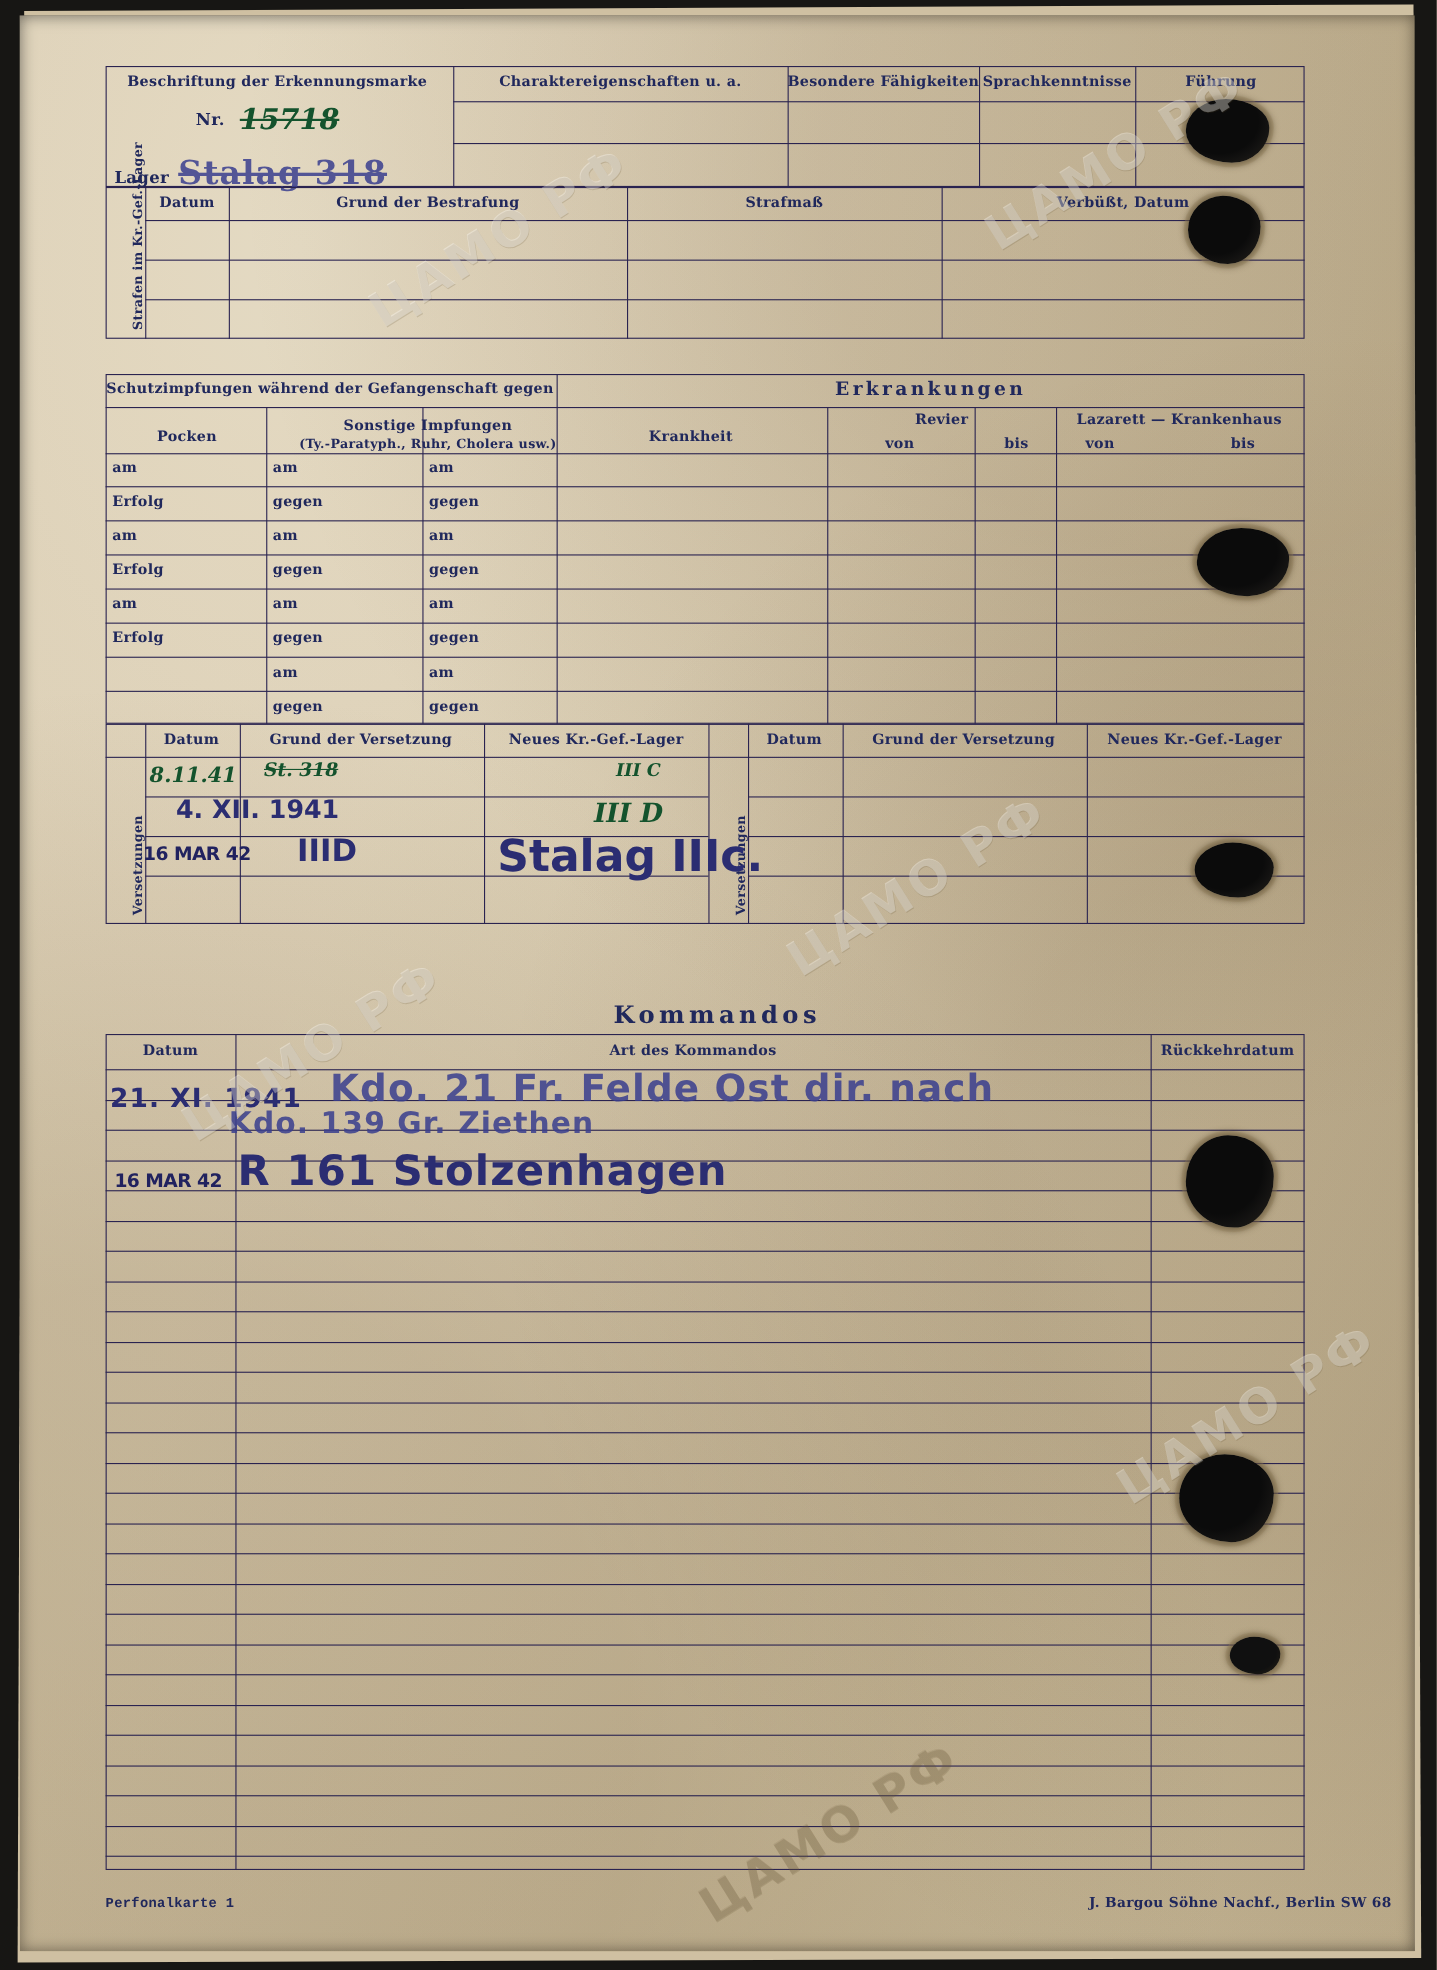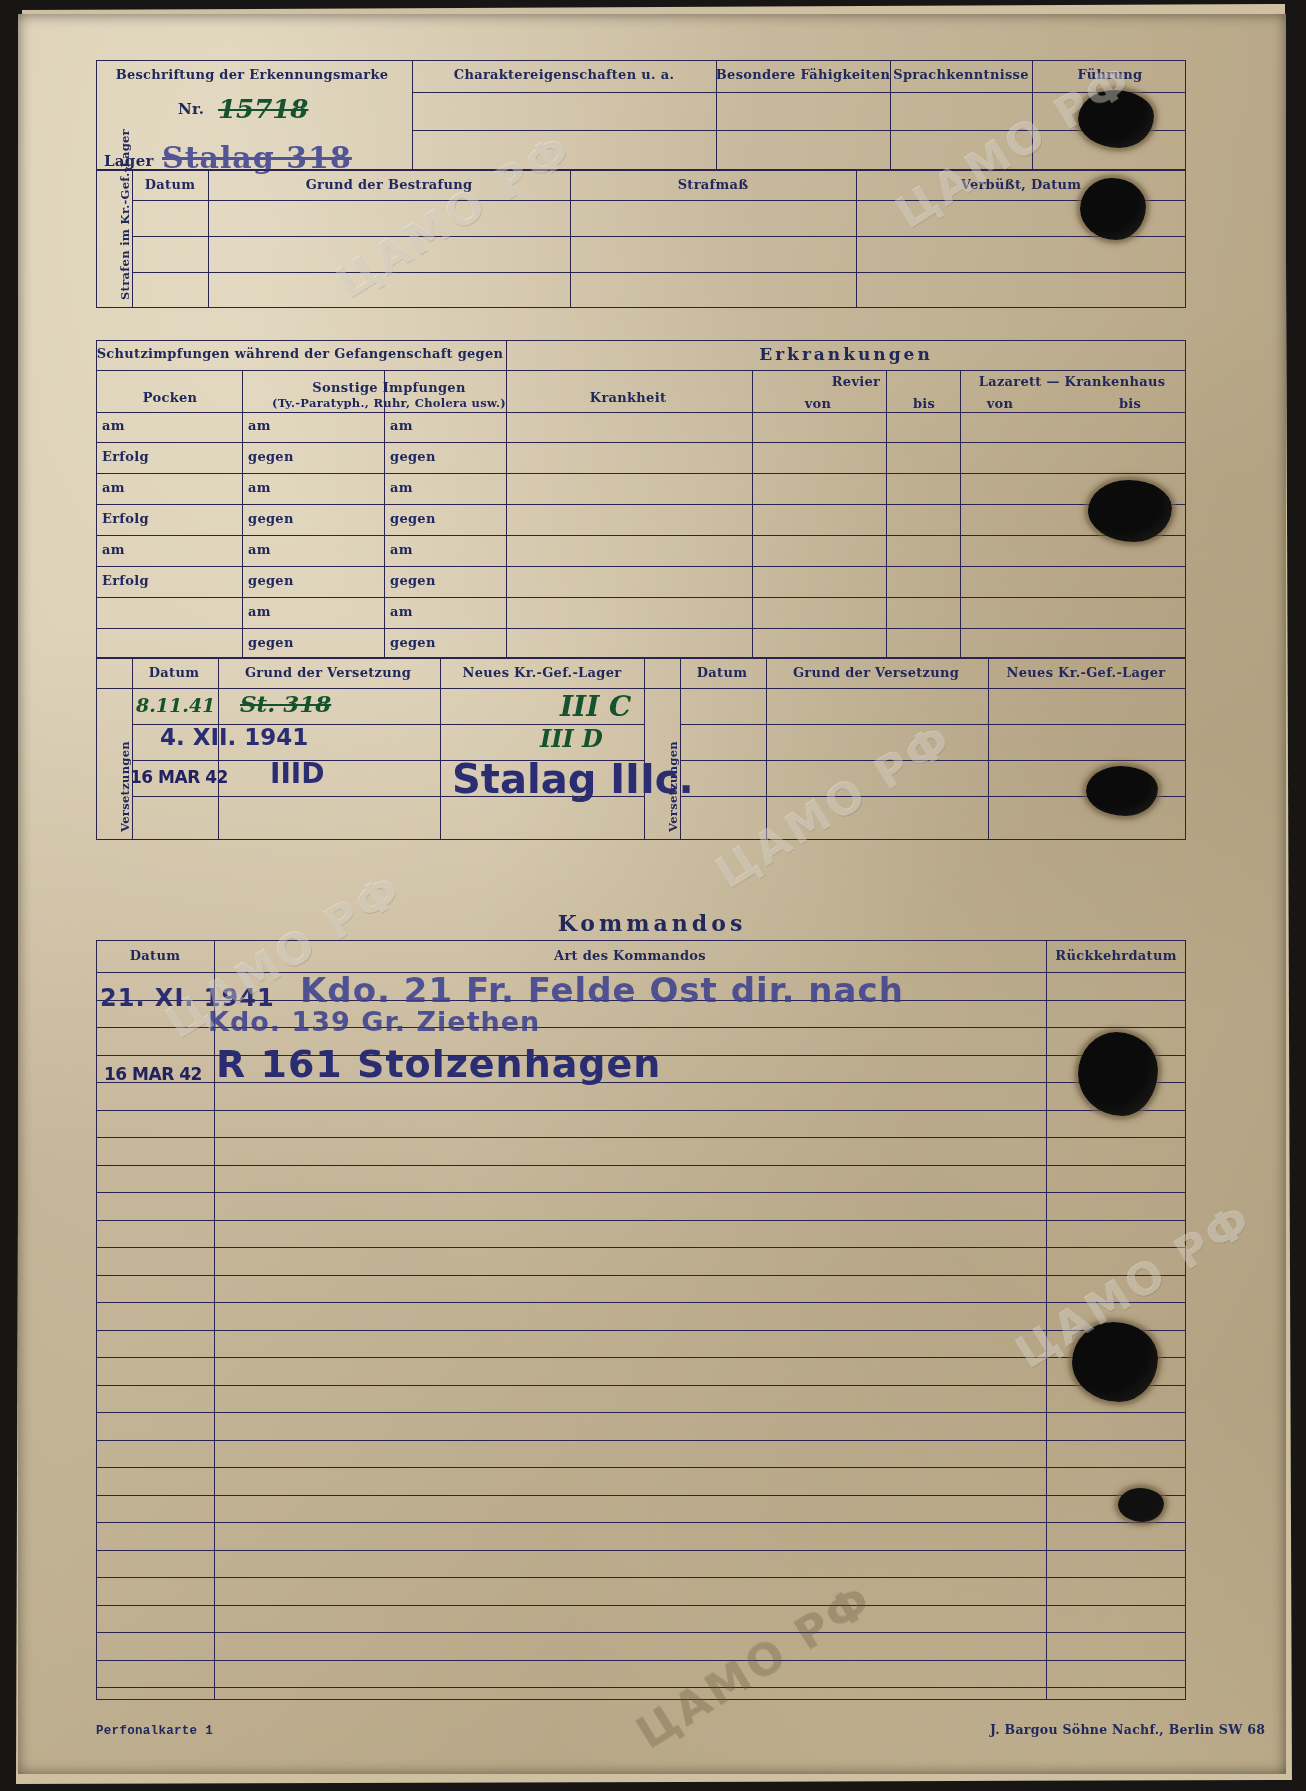--- a/index.html
+++ b/index.html
@@ -217,22 +217,22 @@
     <div class="lbl frak xs rot" style="left:666px;top:810px;transform:rotate(-90deg);width:140px;">Versetzungen</div>
 
     <div class="lbl frak sm ctr" style="left:174px;top:643px;">Datum</div>
     <div class="lbl frak sm ctr" style="left:328px;top:643px;">Grund der Versetzung</div>
     <div class="lbl frak sm ctr" style="left:542px;top:643px;">Neues Kr.-Gef.-Lager</div>
     <div class="lbl frak sm ctr" style="left:722px;top:643px;">Datum</div>
     <div class="lbl frak sm ctr" style="left:876px;top:643px;">Grund der Versetzung</div>
     <div class="lbl frak sm ctr" style="left:1086px;top:643px;">Neues Kr.-Gef.-Lager</div>
 
     <div class="ink" style="left:136px;top:672px;font-size:19px;">8.11.41</div>
-    <div class="ink" style="left:240px;top:668px;font-size:23px;text-decoration:line-through;">St. 318</div>
-    <div class="ink" style="left:560px;top:668px;font-size:28px;">III C</div>
+    <div class="ink" style="left:240px;top:668px;font-size:17px;text-decoration:line-through;">St. 318</div>
+    <div class="ink" style="left:560px;top:668px;font-size:16px;">III C</div>
 
     <div class="stamp-bold" style="left:160px;top:702px;font-size:23px;">4. XII. 1941</div>
     <div class="ink" style="left:540px;top:702px;font-size:24px;">III D</div>
 
     <div class="datestamp" style="left:130px;top:745px;font-size:17px;">16 MAR 42</div>
     <div class="stamp-bold" style="left:270px;top:735px;font-size:28px;">IIID</div>
     <div class="stamp-bold" style="left:452px;top:734px;font-size:40px;">Stalag IIIc.</div>
 
     <div class="lbl frak ctr" style="left:652px;top:888px;font-size:22px;letter-spacing:4px;">Kommandos</div>
 

